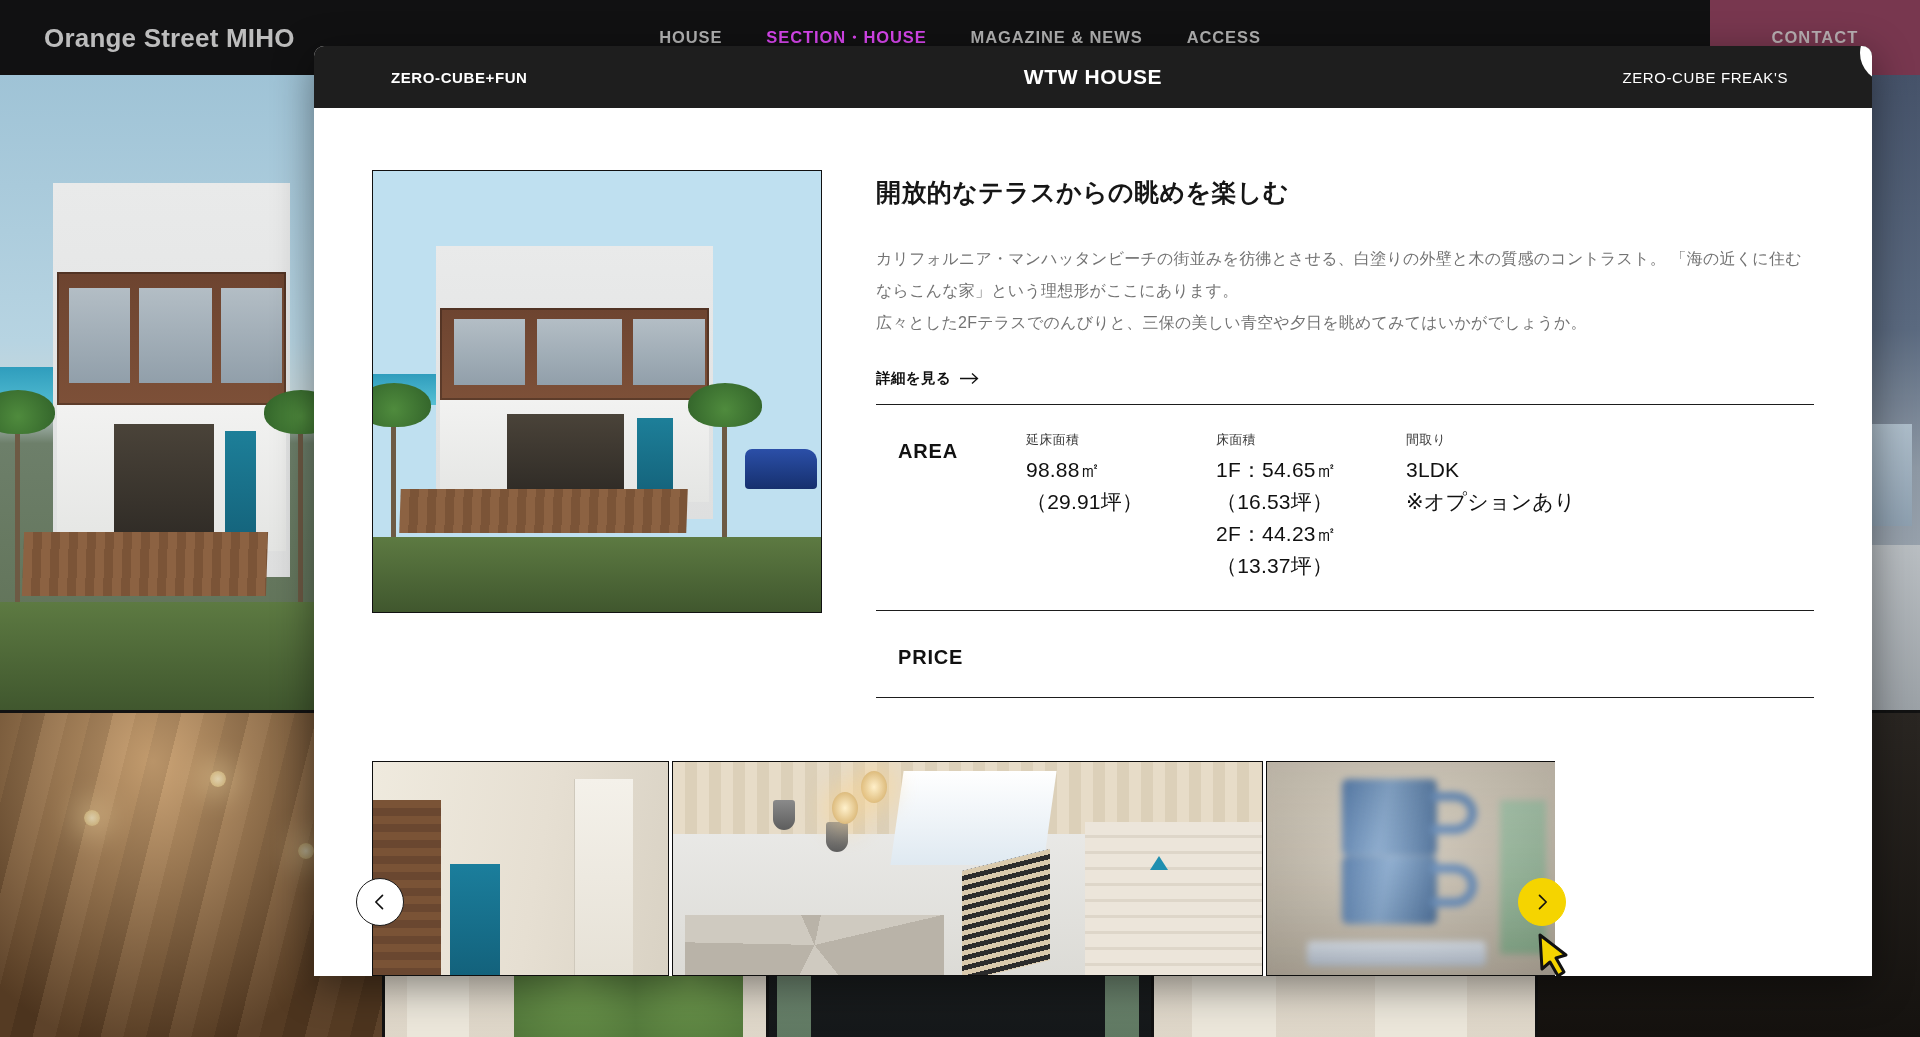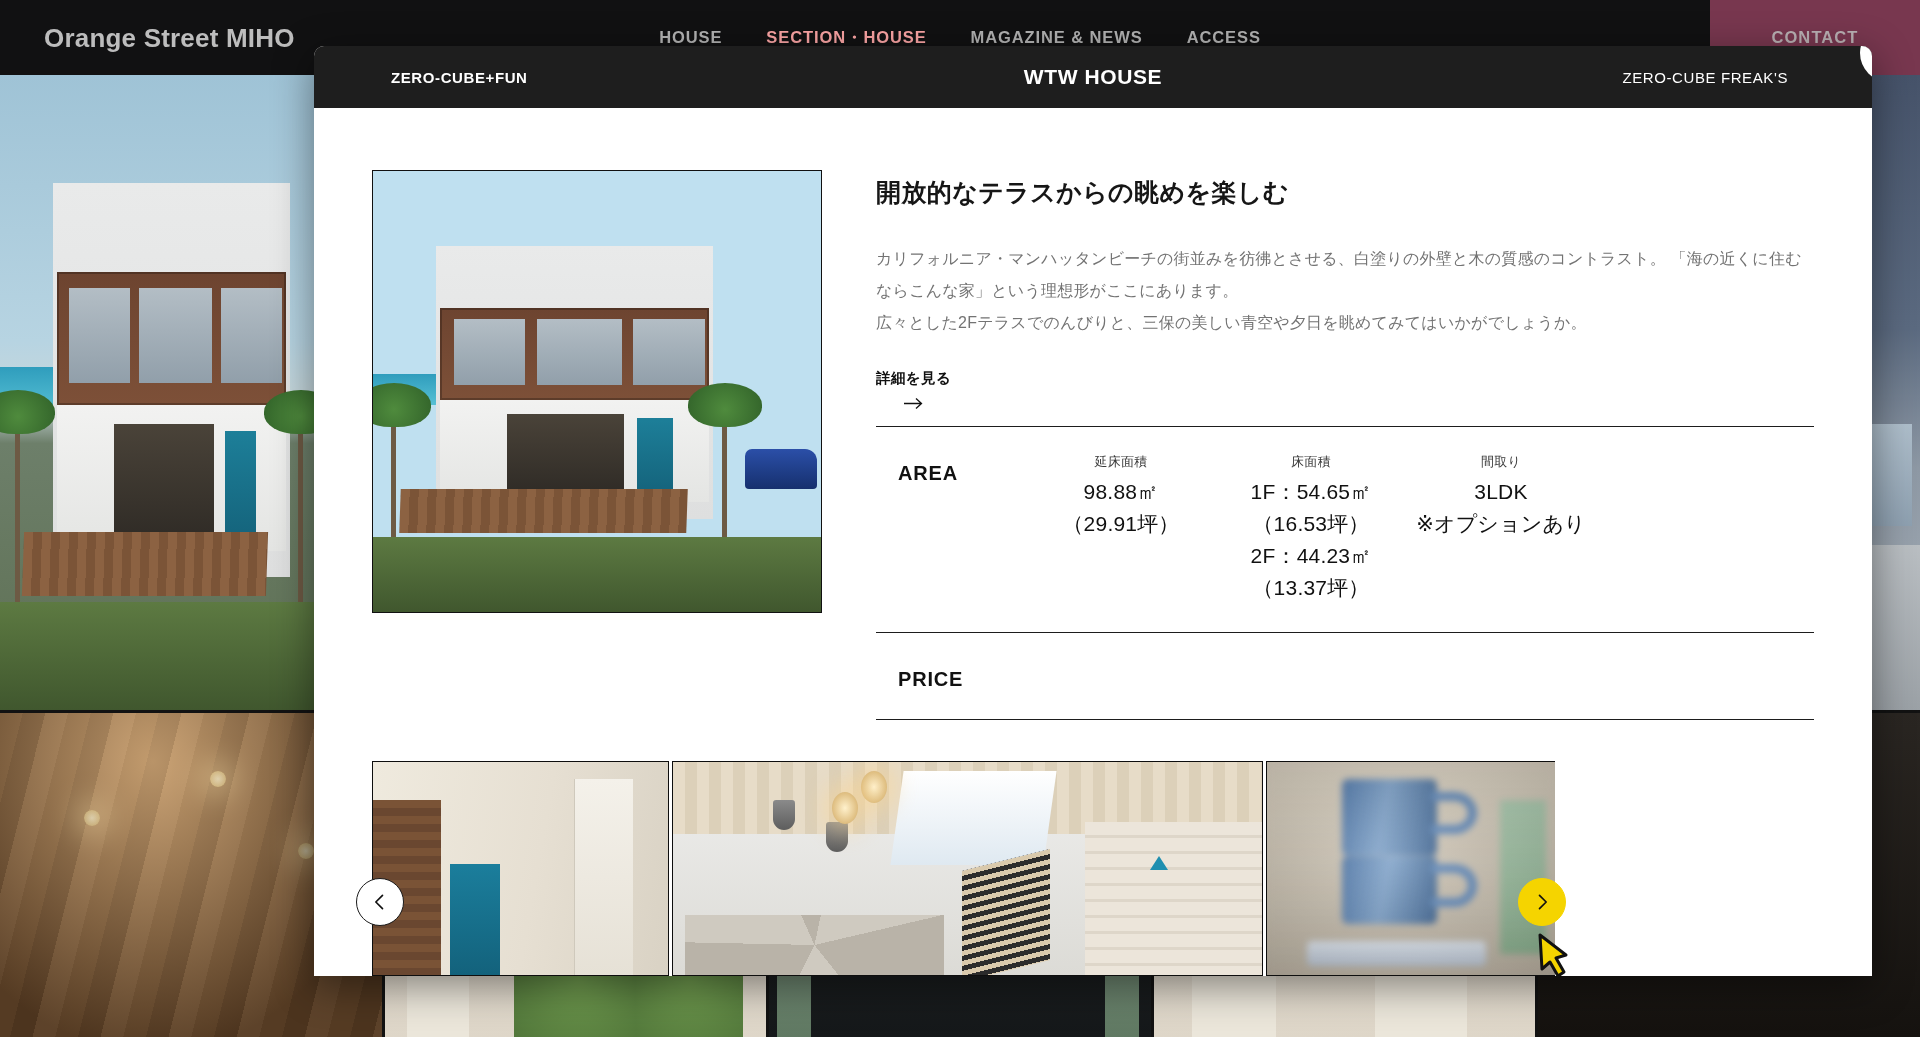--- a/index.html
+++ b/index.html
@@ -118,21 +118,21 @@
     color:#bdbdbd;
   }
   .main-nav {
     position:absolute; left:50%; transform:translateX(-50%);
     display:flex; align-items:center; gap:44px;
   }
   .nav-link {
     font-size:16.5px; font-weight:700; letter-spacing:.9px;
     color:#b3b3b3; white-space:nowrap; cursor:pointer;
   }
-  .nav-link.is-active { color:#fca5a5; }
+  .nav-link.is-active { color:#d946ef; }
   .contact-btn {
     position:absolute; right:0; top:0; width:210px; height:75px;
     background:#78374f; color:#b9b0b3;
     display:flex; align-items:center; justify-content:center;
     font-size:16.5px; font-weight:700; letter-spacing:1.1px; cursor:pointer;
   }
 
   
   .modal-overlay { position:absolute; inset:0; z-index:50; pointer-events:none; }
   .modal {
@@ -178,36 +178,36 @@
   .detail-title {
     font-size:25px; font-weight:700; color:#161616;
     letter-spacing:.4px; margin-bottom:34px;
   }
   .detail-desc {
     font-size:16px; line-height:2.0; color:#737373; letter-spacing:.2px;
   }
   .detail-link {
     display:inline-flex; align-items:center; gap:9px;
     margin-top:30px; font-size:14.5px; font-weight:700;
-    color:#111; text-decoration:none; cursor:pointer; letter-spacing:.4px;flex-direction:column;
+    color:#111; text-decoration:none; cursor:pointer; letter-spacing:.4px;
   }
 
   .spec-table { margin-top:16px; border-top:1.4px solid #1d1d1d; }
   .spec-row {
     display:flex; align-items:flex-start;
     border-bottom:1.4px solid #1d1d1d;
     padding:26px 0 28px 0;
   }
   .spec-label {
     flex:0 0 150px; padding-left:22px;
     font-size:20px; font-weight:700; letter-spacing:.8px; color:#111;
     padding-top:9px;
   }
   .spec-cells { display:flex; flex:1 1 auto; }
-  .spec-cell { flex:0 0 auto; text-align:center; }
+  .spec-cell { flex:0 0 auto; }
   .spec-cell.c1 { width:190px; }
   .spec-cell.c2 { width:190px; }
   .spec-cell.c3 { width:190px; }
   .spec-cell-head { font-size:13px; color:#3a3a3a; margin-bottom:5px; letter-spacing:.3px; }
   .spec-cell-val  { font-size:21px; color:#111; line-height:1.52; letter-spacing:.2px; }
 
   
   .thumb-strip {
     position:absolute; left:58px; bottom:0; width:1183px; height:215px;
     display:flex; gap:3px; overflow:hidden;

